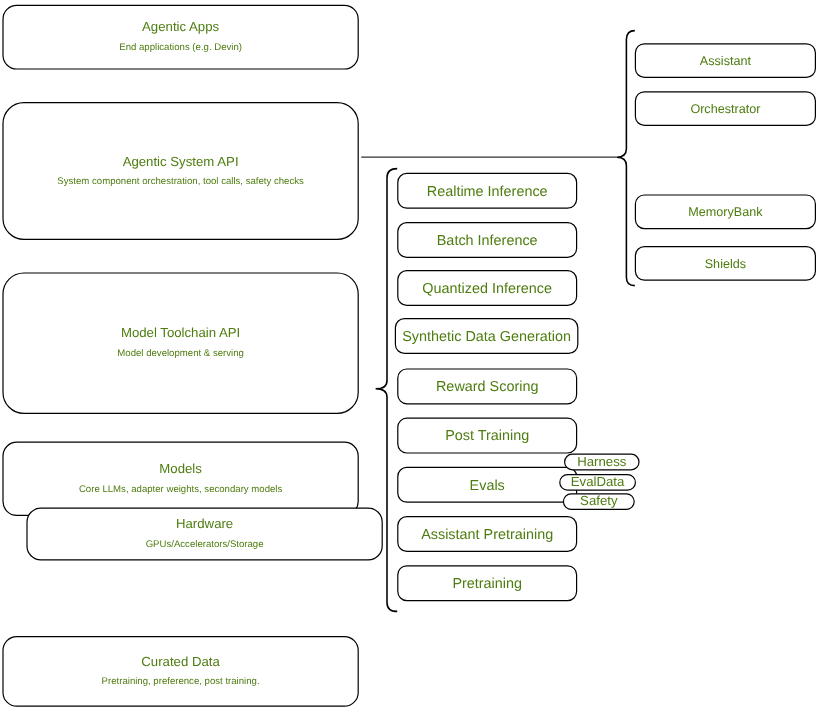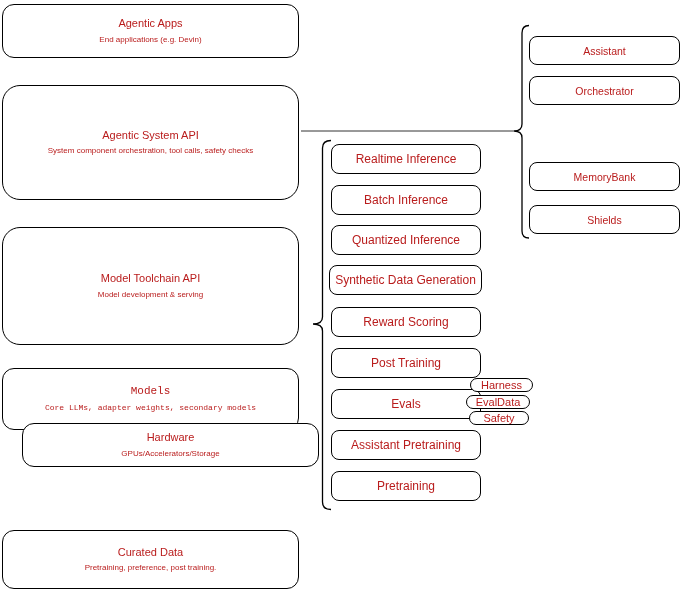--- a/index.html
+++ b/index.html
@@ -1,18 +1,18 @@
 <!DOCTYPE html>
 <html><head>
 <meta charset="utf-8">
 <style>
   html,body{margin:0;padding:0;background:#ffffff;}
   #canvas{
     position:relative;width:682px;height:591px;background:#ffffff;
-    font-family:"Liberation Sans",sans-serif;color:#b91c1c;overflow:hidden;
+    font-family:"Liberation Sans",sans-serif;color:#4d7c0f;overflow:hidden;
   }
   #overlay{position:absolute;left:0;top:0;width:682px;height:591px;pointer-events:none;}
   .bigbox{
     position:absolute;left:2px;width:297px;box-sizing:border-box;
     border:1.3px solid #000;border-radius:12px;background:#fff;
     display:flex;flex-direction:column;align-items:center;justify-content:center;
     gap:4px;text-align:center;
   }
   .bigbox.r18{border-radius:18px;}
   .bigbox .title{font-size:11px;line-height:1.25;}
@@ -59,21 +59,21 @@
   <div class="bigbox r18" style="top:85px;height:115px;">
     <div class="title">Agentic System API</div>
     <div class="subtitle">System component orchestration, tool calls, safety checks</div>
   </div>
 
   <div class="bigbox r18" style="top:227px;height:118px;">
     <div class="title">Model Toolchain API</div>
     <div class="subtitle">Model development &amp; serving</div>
   </div>
 
-  <div class="bigbox" style="top:368px;height:62px;font-family:Liberation Mono, monospace;">
+  <div class="bigbox" style="top:368px;height:62px;">
     <div class="title">Models</div>
     <div class="subtitle">Core LLMs, adapter weights, secondary models</div>
   </div>
 
   <div class="bigbox" style="top:423px;height:44px;margin-left:20px;">
     <div class="title">Hardware</div>
     <div class="subtitle">GPUs/Accelerators/Storage</div>
   </div>
 
   <div class="bigbox" style="top:530px;height:59px;">

